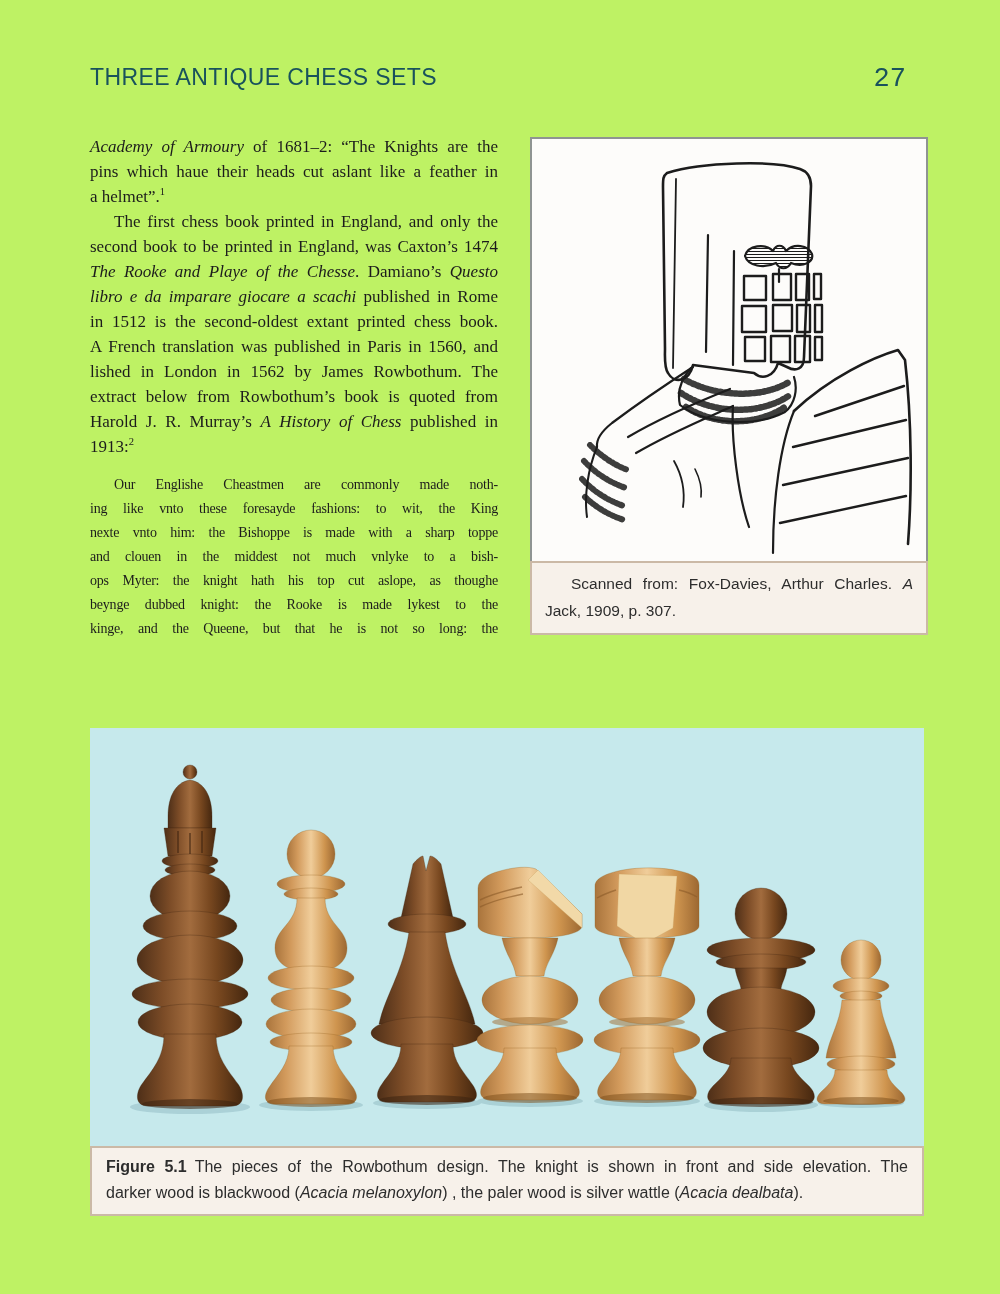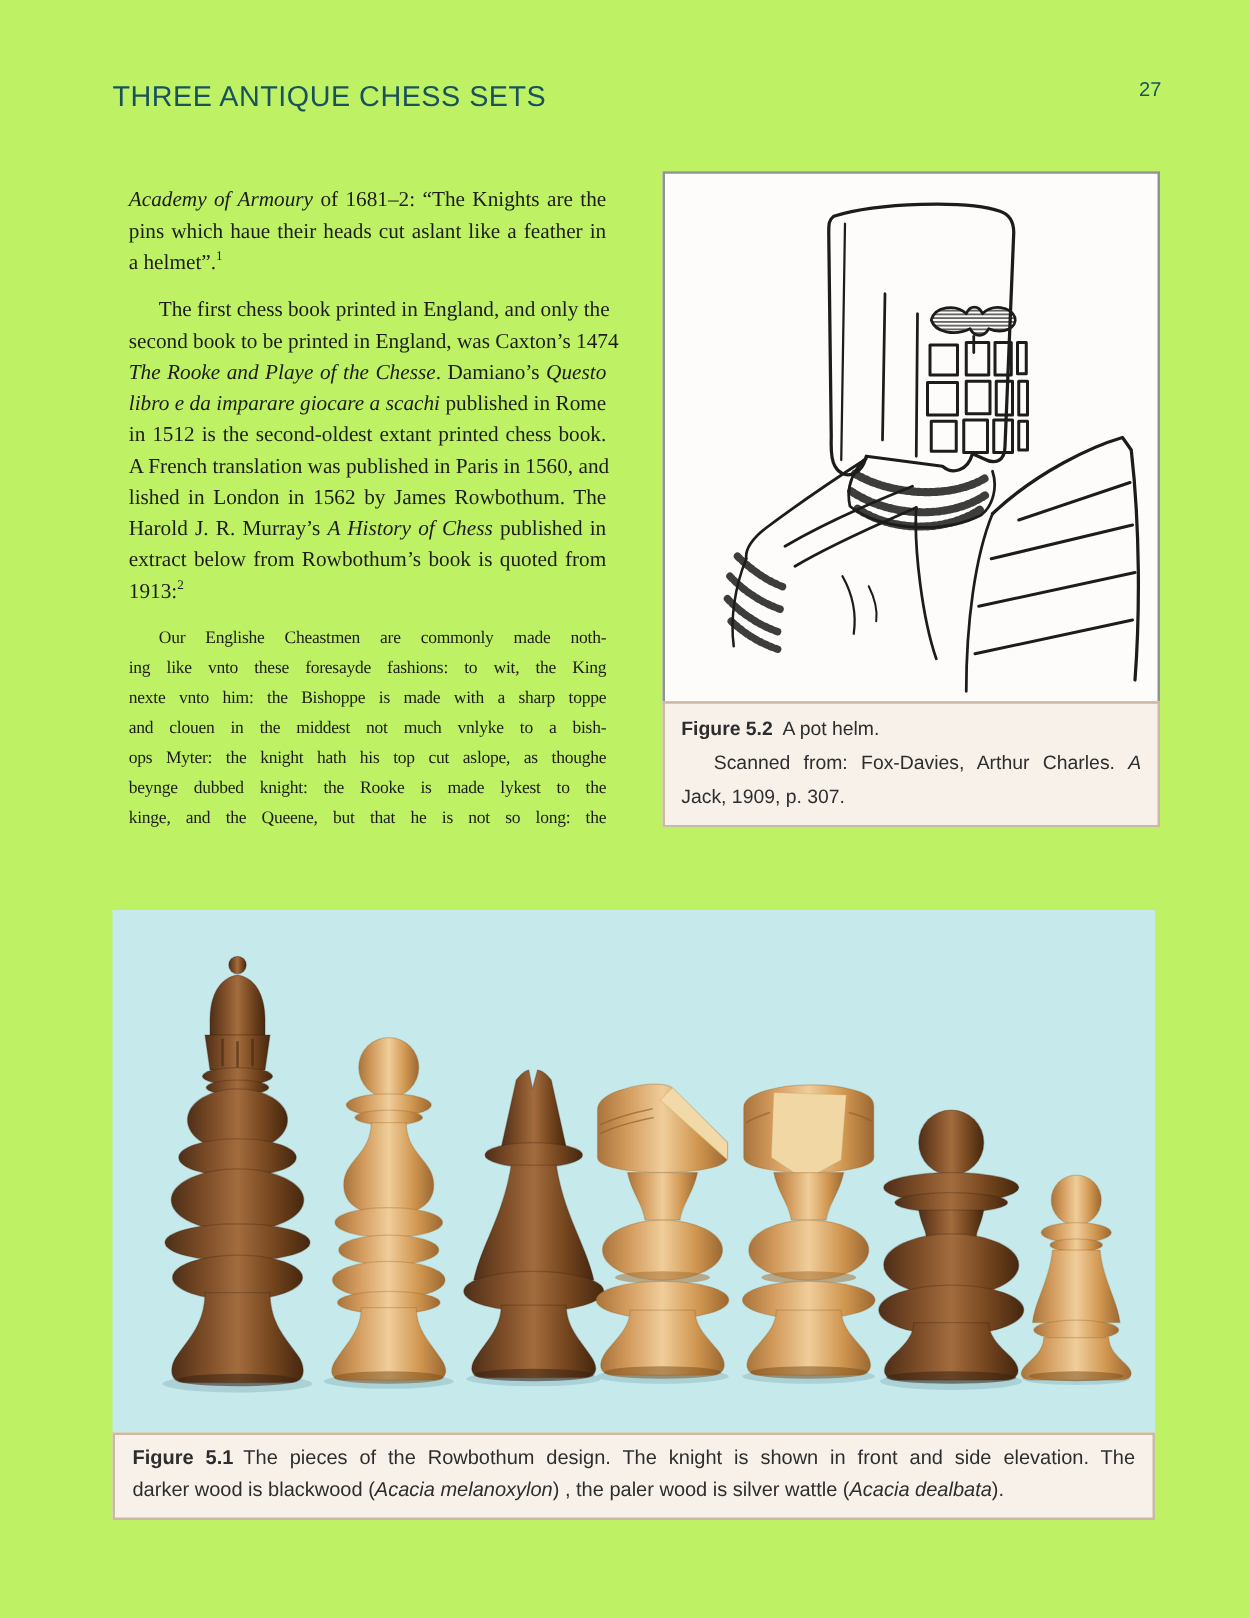--- a/index.html
+++ b/index.html
@@ -3,26 +3,26 @@
 <meta charset="utf-8">
 <style>
   html,body { margin:0; padding:0; background:#ffffff; }
   .page { position:relative; width:1000px; height:1294px; background:#bef264;
           font-family:"Liberation Serif", serif; color:#1c1c1c; overflow:hidden; }
 
   
   .header-title { position:absolute; left:90px; top:64px;
     font-family:"Liberation Sans", sans-serif; font-size:23px; letter-spacing:0.4px;
     color:#19525c; }
-  .page-number { position:absolute; right:71px; top:64px;
-    font-family:Liberation Sans, sans-serif; font-size:16px; color:#19525c; }
+  .page-number { position:absolute; right:94px; top:64px;
+    font-family:Liberation Mono, monospace; font-size:27px; color:#19525c; }
 
   
   .text-col { position:absolute; left:90px; top:134px; width:408px; }
-  .para { margin:13px; }
+  .para { margin:0; }
   .line { font-size:17px; line-height:25px; text-align:justify; text-align-last:justify;
           white-space:nowrap; }
   .line.first { text-indent:24px; }
   .line.end { text-align-last:left; }
   .quote { margin-top:14px; }
   .quote .line { font-family:Liberation Serif, serif; font-size:14px; line-height:24px;
                  letter-spacing:-0.2px; }
   sup { font-size:0.62em; vertical-align:super; line-height:0; }
 
   
@@ -60,22 +60,22 @@
         <div class="line end">a helmet”.<sup>1</sup></div>
       </div>
     <div class="para">
         <div class="line first">The first chess book printed in England, and only the</div>
         <div class="line">second book to be printed in England, was Caxton’s 1474</div>
         <div class="line"><i>The Rooke and Playe of the Chesse</i>. Damiano’s <i>Questo</i></div>
         <div class="line"><i>libro e da imparare giocare a scachi</i> published in Rome</div>
         <div class="line">in 1512 is the second-oldest extant printed chess book.</div>
         <div class="line">A French translation was published in Paris in 1560, and</div>
         <div class="line">lished in London in 1562 by James Rowbothum. The</div>
+        <div class="line">extract below from Rowbothum’s book is quoted from</div>
         <div class="line">Harold J. R. Murray’s <i>A History of Chess</i> published in</div>
-        <div class="line">extract below from Rowbothum’s book is quoted from</div>
         <div class="line end">1913:<sup>2</sup></div>
       </div>
     <div class="para quote">
         <div class="line first">Our Englishe Cheastmen are commonly made noth-</div>
         <div class="line">ing like vnto these foresayde fashions: to wit, the King</div>
         <div class="line">nexte vnto him: the Bishoppe is made with a sharp toppe</div>
         <div class="line">and clouen in the middest not much vnlyke to a bish-</div>
         <div class="line">ops Myter: the knight hath his top cut aslope, as thoughe</div>
         <div class="line">beynge dubbed knight: the Rooke is made lykest to the</div>
         <div class="line">kinge, and the Queene, but that he is not so long: the</div>
@@ -141,21 +141,20 @@
             <path d="M58,306 C70,318 84,327 96,331"></path>
             <path d="M52,322 C66,337 82,345 94,349"></path>
             <path d="M50,340 C64,355 80,363 92,367"></path>
             <path d="M53,358 C67,371 80,377 92,381"></path>
           </g>
           <path d="M65,308 C56,330 52,356 55,378" stroke-width="2"></path>
         </g>
       </svg>
     </div>
     <div class="fig-caption">
-        <div class="cap-line end"><b>Figure 5.2</b> A pot helm.</div>
         <div class="cap-line first">Scanned from: Fox-Davies, Arthur Charles. <i>A</i></div>
         <div class="cap-line end">Jack, 1909, p. 307.</div>
       </div>
   </div>
 
   <div class="photo">
 
     <svg viewBox="0 0 834 418">
       <defs>
         <linearGradient id="gd" x1="0" y1="0" x2="1" y2="0">

